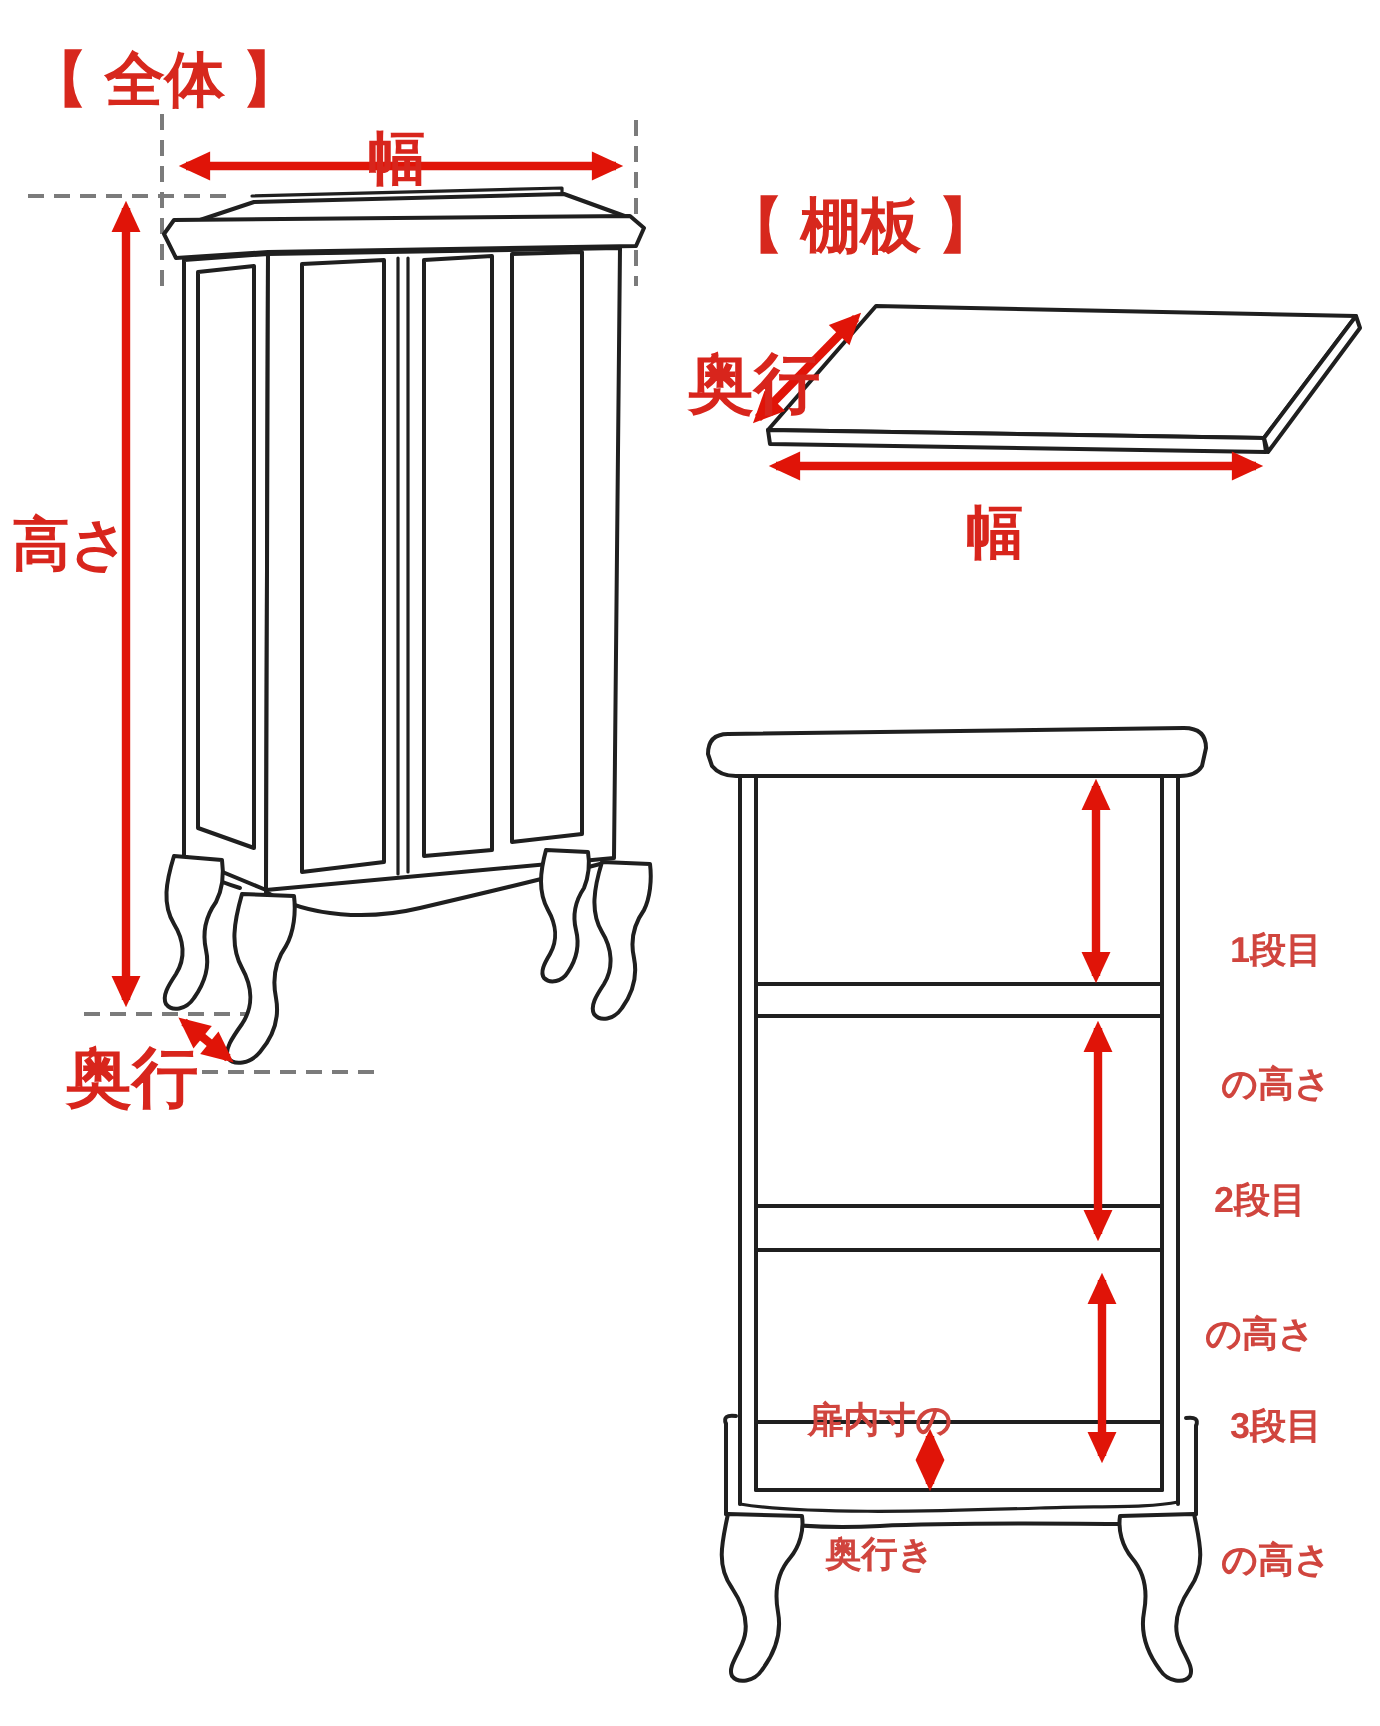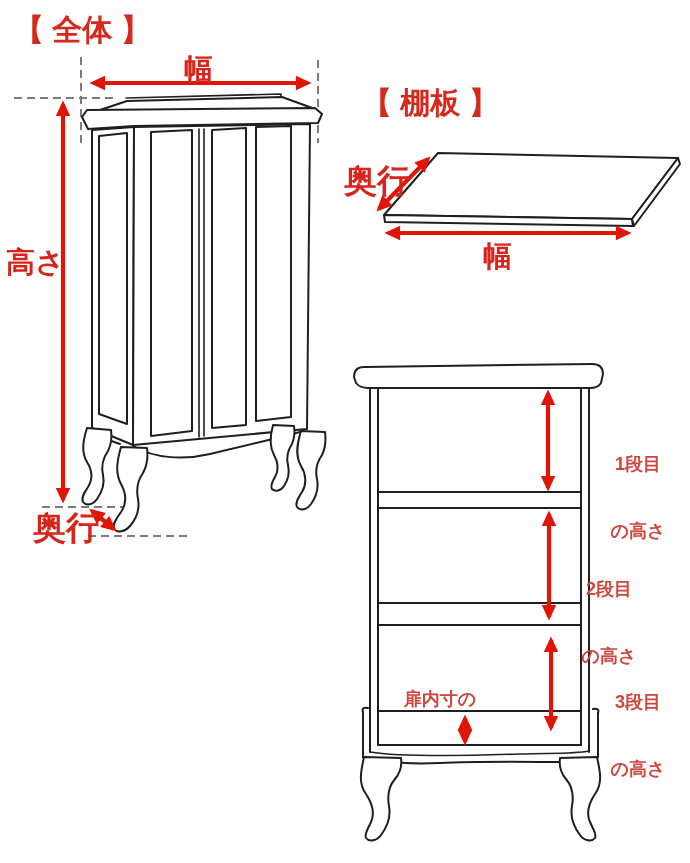--- a/index.html
+++ b/index.html
@@ -1,19 +1,19 @@
 <!DOCTYPE html>
 <html style="--bg: #ffffff; --header_red: #d7281d; --label_red: #d8251c; --tier_red: #d0453e; --arrow_red: #e01408; --line_black: #1f1f1f; --dash_gray: #7b7b7b;"><head>
 <meta charset="utf-8">
 <style>
   html,body{margin:0;padding:0;background:#fff;}
   .canvas{position:relative;width:690px;height:863px;background:var(--bg,#fff);
     font-family:"Liberation Sans",sans-serif;overflow:hidden;}
   .art{position:absolute;left:0;top:0;width:690px;height:863px;}
-  .txt{position:absolute;white-space:pre;line-height:1.2;}
+  .txt{position:absolute;white-space:pre;line-height:1.2;margin-top:11px;}
   .sec-title{font-size:30px;font-weight:600;color:var(--header_red);letter-spacing:0px;}
   .dim{font-weight:600;color:var(--label_red);}
   .dim-lg{font-size:29px;}
   .dim-md{font-size:33px;}
   .tier{font-size:18px;font-weight:600;color:var(--tier_red);text-align:center;line-height:1.24;}
   .ln{stroke:var(--line_black);stroke-width:2;fill:none;stroke-linejoin:round;stroke-linecap:round;}
   .thin{stroke-width:1.6;}
   .fw{stroke:var(--line_black);stroke-width:2;fill:#fff;stroke-linejoin:round;}
   .dash{stroke:var(--dash_gray);stroke-width:2;stroke-dasharray:8 5;fill:none;}
   .arrow{stroke:var(--arrow_red);stroke-width:4.2;fill:none;}
@@ -121,25 +121,26 @@
 
   <div class="txt sec-title" style="left:362px;top:85px;">【 棚板 】</div>
   <div class="txt dim dim-md" style="left:344px;top:161px;">奥行</div>
   <div class="txt dim dim-lg" style="left:483px;top:239px;">幅</div>
 
 
   <div class="txt tier" style="left:596px;top:408px;width:84px;">
     <div>1段目</div>
     <div>の高さ</div>
   </div>
-  <div class="txt tier" style="left:567px;top:533px;width:84px;">
+  <div class="txt tier" style="left:588px;top:533px;width:84px;">
     <div>2段目</div>
     <div>の高さ</div>
   </div>
   <div class="txt tier" style="left:596px;top:646px;width:84px;">
     <div>3段目</div>
     <div>の高さ</div>
   </div>
   <div class="txt tier" style="left:388px;top:643px;width:104px;">
     <div>扉内寸の</div>
+    <div>奥行き</div>
   </div>
 
 </div>
 
 </body></html>

